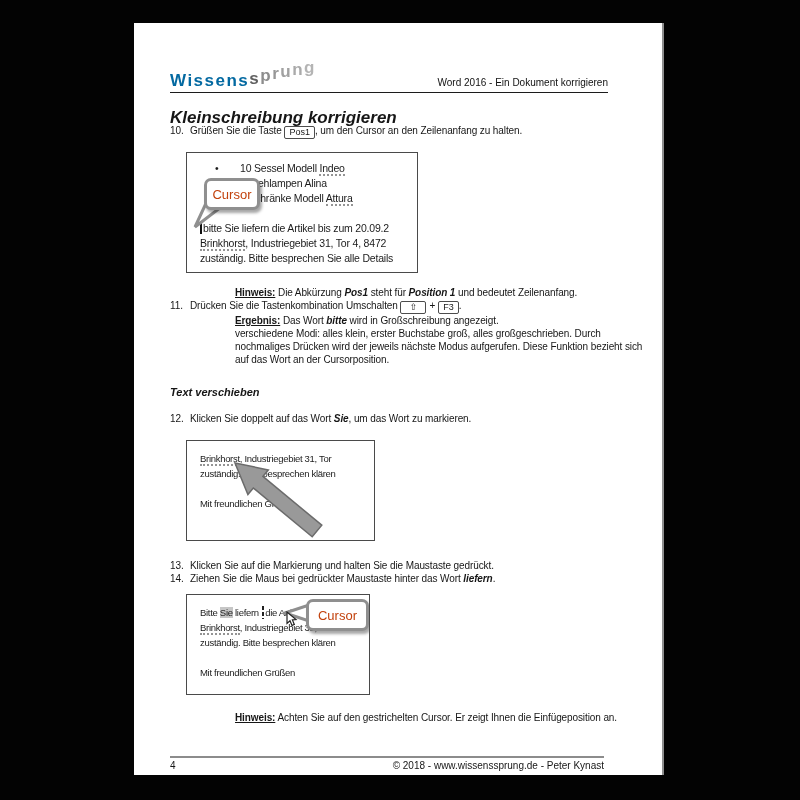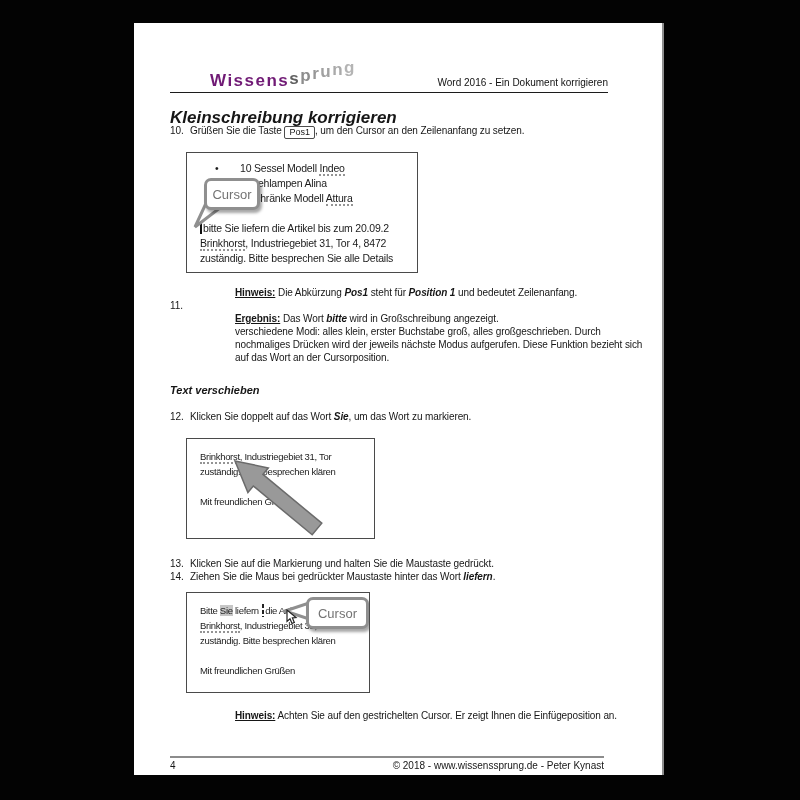--- a/index.html
+++ b/index.html
@@ -5,21 +5,21 @@
   html,body{margin:0;padding:0;background:#000;}
   .canvas{position:relative;width:800px;height:800px;background:#030303;overflow:hidden;
           font-family:"Liberation Sans",sans-serif;}
   .page{position:absolute;left:134px;top:23px;width:530px;height:752px;background:#ffffff;
         box-shadow:inset -2px 0 0 #8e8e8e;color:#161616;}
   .content{padding:24px 56px 0 36px;}
 
   
   .header-row{display:flex;justify-content:space-between;align-items:flex-end;height:42px;}
   .logo{white-space:nowrap;font-weight:bold;font-size:17px;letter-spacing:1.5px;line-height:17px;}
-  .logo-main{color:#701a75;margin-left:40px;}
+  .logo-main{color:#0369a1;}
   .lj{display:inline-block;position:relative;}
   .lj0{top:-2px;color:#606060;}
   .lj1{top:-5px;color:#8d8d8d;}
   .lj2{top:-7px;color:#979797;}
   .lj3{top:-9px;color:#a1a1a1;}
   .lj4{top:-11px;color:#aaaaaa;}
   .lj5{top:-13px;color:#b4b4b4;}
   .header-title{font-size:10px;color:#111;padding-bottom:1px;}
   .header-rule{height:0;border-bottom:1.5px solid #1c1c1c;margin-top:3px;}
 
@@ -51,21 +51,21 @@
   .bullet{position:absolute;left:28px;}
   .misspell{border-bottom:2px dotted #949494;}
   .hl{background:#c6c6c6;}
   .caret{display:inline-block;width:2px;height:12px;background:#111;vertical-align:-2px;margin-right:1px;}
   .dcaret{display:inline-block;width:2px;height:13px;vertical-align:-3px;margin:0 1px;
           background:repeating-linear-gradient(180deg,#222 0 4px,rgba(0,0,0,0) 4px 6px);}
 
   
   .bubble{position:absolute;z-index:6;background:#fff;border:3px solid #8f8f8f;border-radius:7px;
           box-shadow:2px 3px 3px rgba(0,0,0,0.35);display:flex;align-items:center;justify-content:center;
-          font-size:13px;letter-spacing:0;color:#737373;}
+          font-size:13px;letter-spacing:0;color:#c2410c;}
   .bubble1{left:17px;top:25px;width:50px;height:26px;}
   .bubble3{left:119px;top:4px;width:57px;height:26px;}
   .tail{position:absolute;z-index:5;}
   .overlay{position:absolute;z-index:7;}
 
   
   .footer{position:absolute;left:36px;right:60px;top:733px;}
   .footer-rule{border-top:2px solid #8c8c8c;}
   .footer-row{display:flex;justify-content:space-between;font-size:10px;line-height:12px;margin-top:2px;}
 </style>
@@ -79,21 +79,21 @@
       <div class="header-row">
         <div class="logo"><span class="logo-main">Wissens</span><span class="lj lj0">s</span><span class="lj lj1">p</span><span class="lj lj2">r</span><span class="lj lj3">u</span><span class="lj lj4">n</span><span class="lj lj5">g</span></div>
         <div class="header-title">Word 2016 - Ein Dokument korrigieren</div>
       </div>
       <div class="header-rule"></div>
 
       <div class="h1">Kleinschreibung korrigieren</div>
 
       <div class="step line">
           <span class="num">10.</span>
-          <span><span>Grüßen Sie die Taste </span><span class="key">Pos1</span><span>, um den Cursor an den Zeilenanfang zu setzen.</span></span>
+          <span><span>Grüßen Sie die Taste </span><span class="key">Pos1</span><span>, um den Cursor an den Zeilenanfang zu halten.</span></span>
         </div>
 
       <div class="shot shot1">
         <div class="pad">
           <div class="sline b-line"><span class="bullet">•</span><span>10 Sessel Modell </span><span class="misspell">Indeo</span></div>
           <div class="sline b-line"><span class="bullet">•</span><span>5 Stehlampen Alina</span><span class="misspell"></span></div>
           <div class="sline b-line"><span class="bullet">•</span><span>3 Schränke Modell </span><span class="misspell">Attura</span></div>
           <div class="blank"></div>
           <div class="sline"><span class="caret"></span><span>bitte</span><span> Sie liefern die Artikel bis zum 20.09.2</span></div>
           <div class="sline"><span class="misspell">Brinkhorst</span><span>, Industriegebiet 31, Tor 4, 8472</span></div>
@@ -104,20 +104,21 @@
         </svg>
         <div class="bubble bubble1">
             <span>Cursor</span>
           </div>
       </div>
 
       <div class="line indent" style="margin-top:13px;"><span class="lbl">Hinweis:</span><span> Die Abkürzung </span><span class="bi">Pos1</span><span> steht für </span><span class="bi">Position 1</span><span> und bedeutet Zeilenanfang.</span></div>
 
       <div class="step line">
           <span class="num">11.</span>
+          <span><span>Drücken Sie die Tastenkombination Umschalten </span><span class="key key-shift">⇧</span><span class="plus">+</span><span class="key">F3</span><span>.</span></span>
         </div>
 
       <div class="line indent"><span class="lbl">Ergebnis:</span><span> Das Wort </span><span class="bi">bitte</span><span> wird in Großschreibung angezeigt.</span></div>
 
       <div class="indent">
         <div class="line">verschiedene Modi: alles klein, erster Buchstabe groß, alles großgeschrieben. Durch</div>
         <div class="line">nochmaliges Drücken wird der jeweils nächste Modus aufgerufen. Diese Funktion bezieht sich</div>
         <div class="line">auf das Wort an der Cursorposition.</div>
       </div>
 

